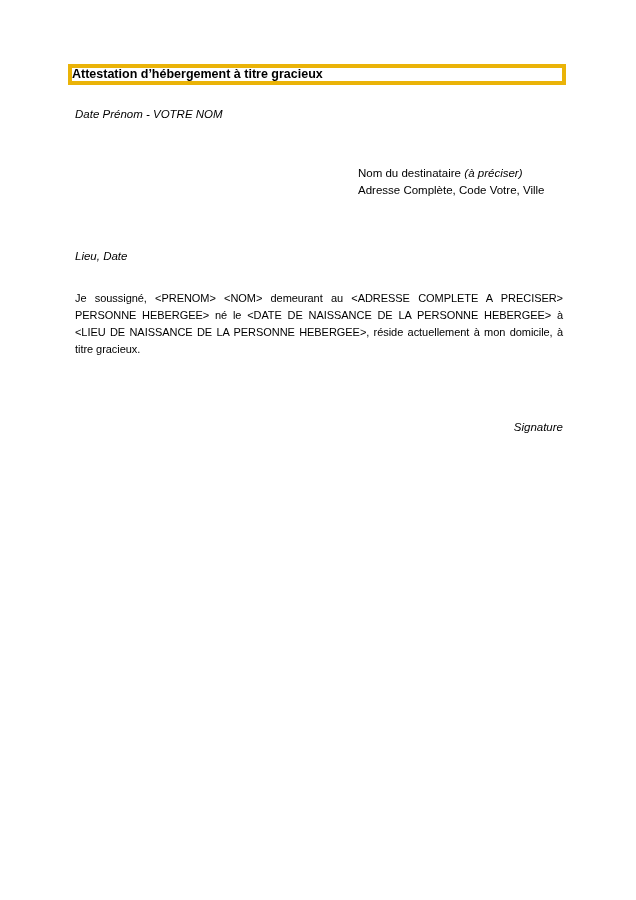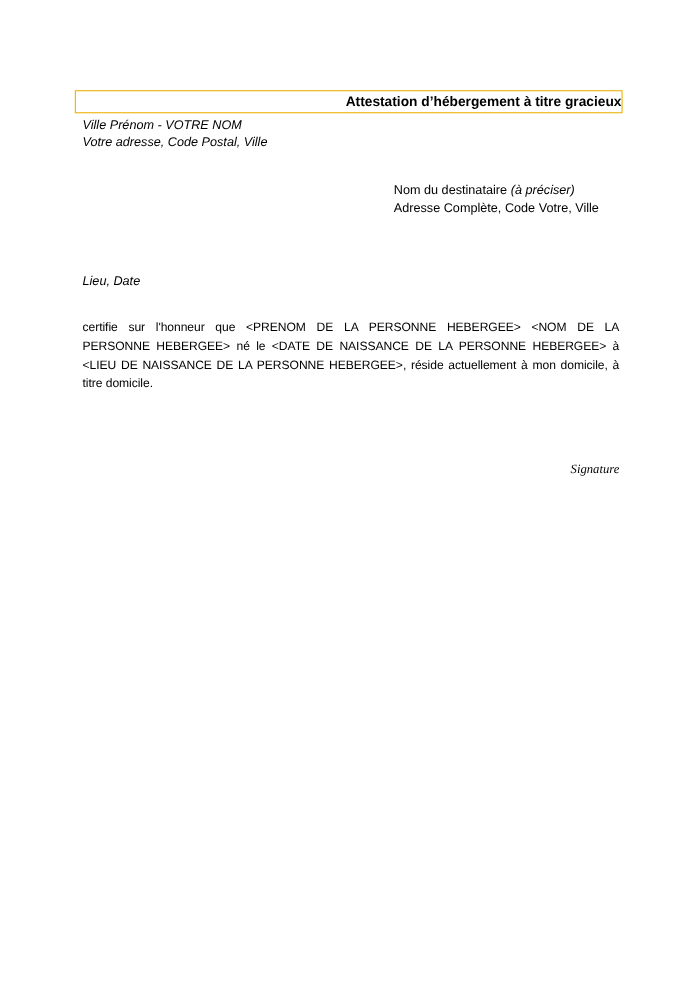--- a/index.html
+++ b/index.html
@@ -9,27 +9,27 @@
     width: 636px;
     height: 900px;
     background: #ffffff;
     color: #000000;
     font-family: "Liberation Sans", "DejaVu Sans", sans-serif;
     overflow: hidden;
   }
   .title-box {
     position: absolute;
     left: 68px;
-    top: 82px;
+    top: 64px;
     width: 498px;
     height: 21px;
-    border: 1px solid #eab308;
+    border: 4px solid #eab308;
     display: flex;
     align-items: center;
-    justify-content: flex-end;
+    justify-content: flex-start;
   }
   .title-box .title-text {
     font-size: 12.5px;
     font-weight: bold;
     line-height: 19px;
     white-space: nowrap;
   }
   .sender-block {
     position: absolute;
     left: 75px;
@@ -77,46 +77,44 @@
   }
   .signature {
     position: absolute;
     left: 75px;
     top: 420px;
     width: 488px;
     text-align: right;
     font-size: 11.5px;
     font-style: italic;
     line-height: 14px;
-    font-family: Liberation Serif, serif;
   }
 </style>
 </head>
 <body>
 
 <div class="page">
 
   <div class="title-box">
     <span class="title-text">Attestation d’hébergement à titre gracieux</span>
   </div>
 
   <div class="sender-block">
-    <div>Ville Prénom - VOTRE NOM</div>
-    <div>Votre adresse, Code Postal, Ville</div>
+    <div>Date Prénom - VOTRE NOM</div>
   </div>
 
   <div class="recipient-block">
     <div><span>Nom du destinataire</span><span class="recipient-note">(à préciser)</span></div>
     <div>Adresse Complète, Code Votre, Ville</div>
   </div>
 
   <div class="place-date">Lieu, Date</div>
 
   <div class="body-paragraph">
-    <div class="body-line">certifie sur l'honneur que &lt;PRENOM DE LA PERSONNE HEBERGEE&gt; &lt;NOM DE LA</div>
+    <div class="body-line">Je soussigné, &lt;PRENOM&gt; &lt;NOM&gt; demeurant au &lt;ADRESSE COMPLETE A PRECISER&gt;</div>
     <div class="body-line">PERSONNE HEBERGEE&gt; né le &lt;DATE DE NAISSANCE DE LA PERSONNE HEBERGEE&gt; à</div>
     <div class="body-line">&lt;LIEU DE NAISSANCE DE LA PERSONNE HEBERGEE&gt;, réside actuellement à mon domicile, à</div>
-    <div class="body-line last-line">titre domicile.</div>
+    <div class="body-line last-line">titre gracieux.</div>
   </div>
 
   <div class="signature">Signature</div>
 
 </div>
 
 </body></html>

